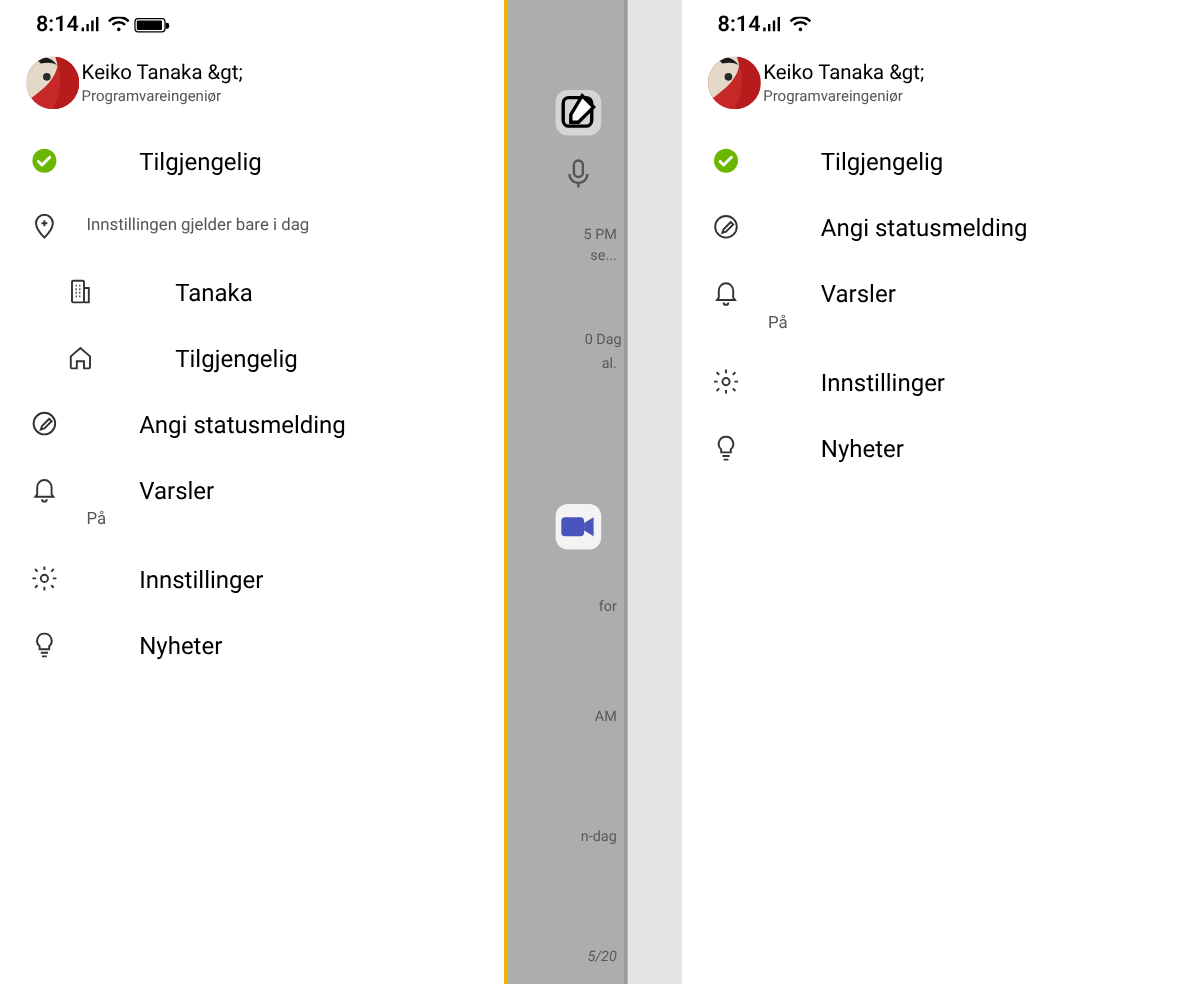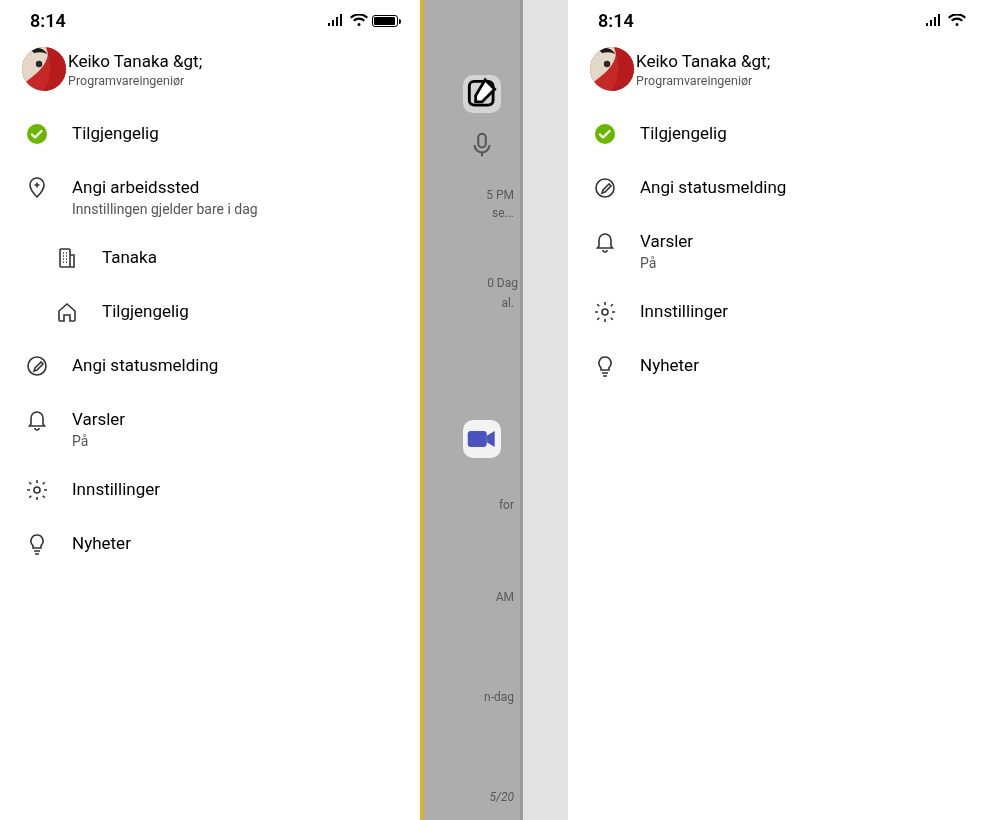--- a/index.html
+++ b/index.html
@@ -13,21 +13,20 @@
   }
   .panel {
     position: relative;
     background: #fff;
     height: 820px;
   }
   .panel-left { width: 420px; }
   .panel-right { width: 420px; margin-left: 148px; }
   .status-bar {
     display: flex;
-    justify-content: space-between;
     align-items: center;
     padding: 10px 22px 4px 30px;
     font-size: 18px;
     font-weight: 600;
     color: #000;
   }
   .status-icons { display: flex; align-items: center; gap: 4px; }
   .profile-row {
     display: flex;
     align-items: center;
@@ -55,21 +54,21 @@
   .menu-item.sub { padding-left: 54px; }
   .menu-icon {
     width: 26px; height: 26px;
     flex-shrink: 0;
     display: flex;
     align-items: center;
     justify-content: center;
   }
   .menu-icon svg { width: 24px; height: 24px; }
   .menu-text { display: flex; flex-direction: column; padding-top: 1px; }
-  .menu-label { font-size: 17px; color: #000; line-height: 1.3; }
+  .menu-label { font-size: 20px; color: #000; line-height: 1.3; margin-left: 44px; }
   .menu-sub { font-size: 14px; color: #555; margin-top: 3px; }
 
   
   .bg-strip {
     position: absolute;
     left: 420px;
     top: 0;
     width: 148px;
     height: 820px;
     background: #fff;
@@ -219,21 +218,20 @@
     </div>
 
     <div class="menu-item">
       <span class="menu-icon">
         <svg viewBox="0 0 24 24" fill="none" stroke="#333" stroke-width="1.6">
             <path d="M12 2a7 7 0 017 7c0 5-7 12-7 12S5 14 5 9a7 7 0 017-7z"></path>
             <path d="M12 6.5v5M9.5 9h5"></path>
           </svg>
       </span>
       <div class="menu-text">
-        <span class="menu-label">Angi arbeidssted</span>
         <span class="menu-sub">Innstillingen gjelder bare i dag</span>
       </div>
     </div>
 
     <div class="menu-item sub">
       <span class="menu-icon">
         <svg viewBox="0 0 24 24" fill="none" stroke="#333" stroke-width="1.6">
             <rect x="5" y="3" width="10" height="18" rx="1"></rect>
             <path d="M15 9h4v12h-4M8 7h1M11 7h1M8 10h1M11 10h1M8 13h1M11 13h1M8 16h1M11 16h1"></path>
           </svg>

